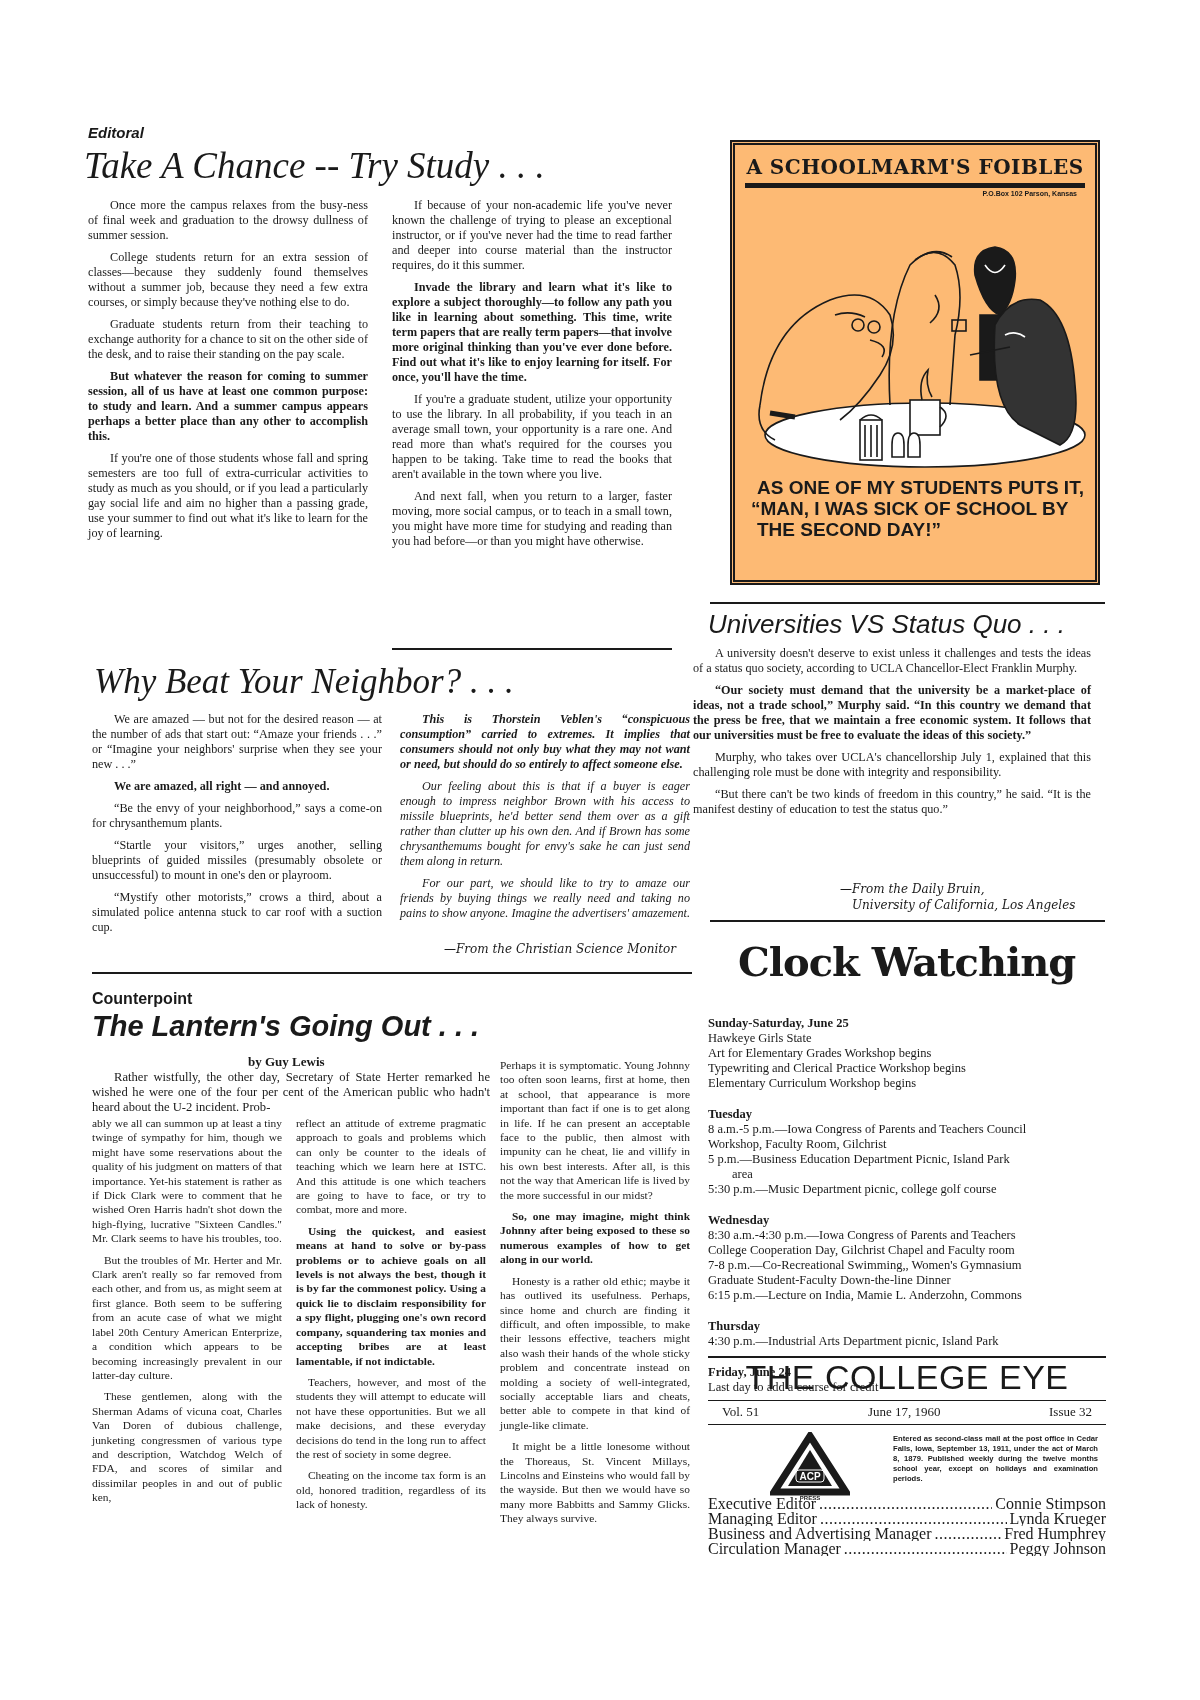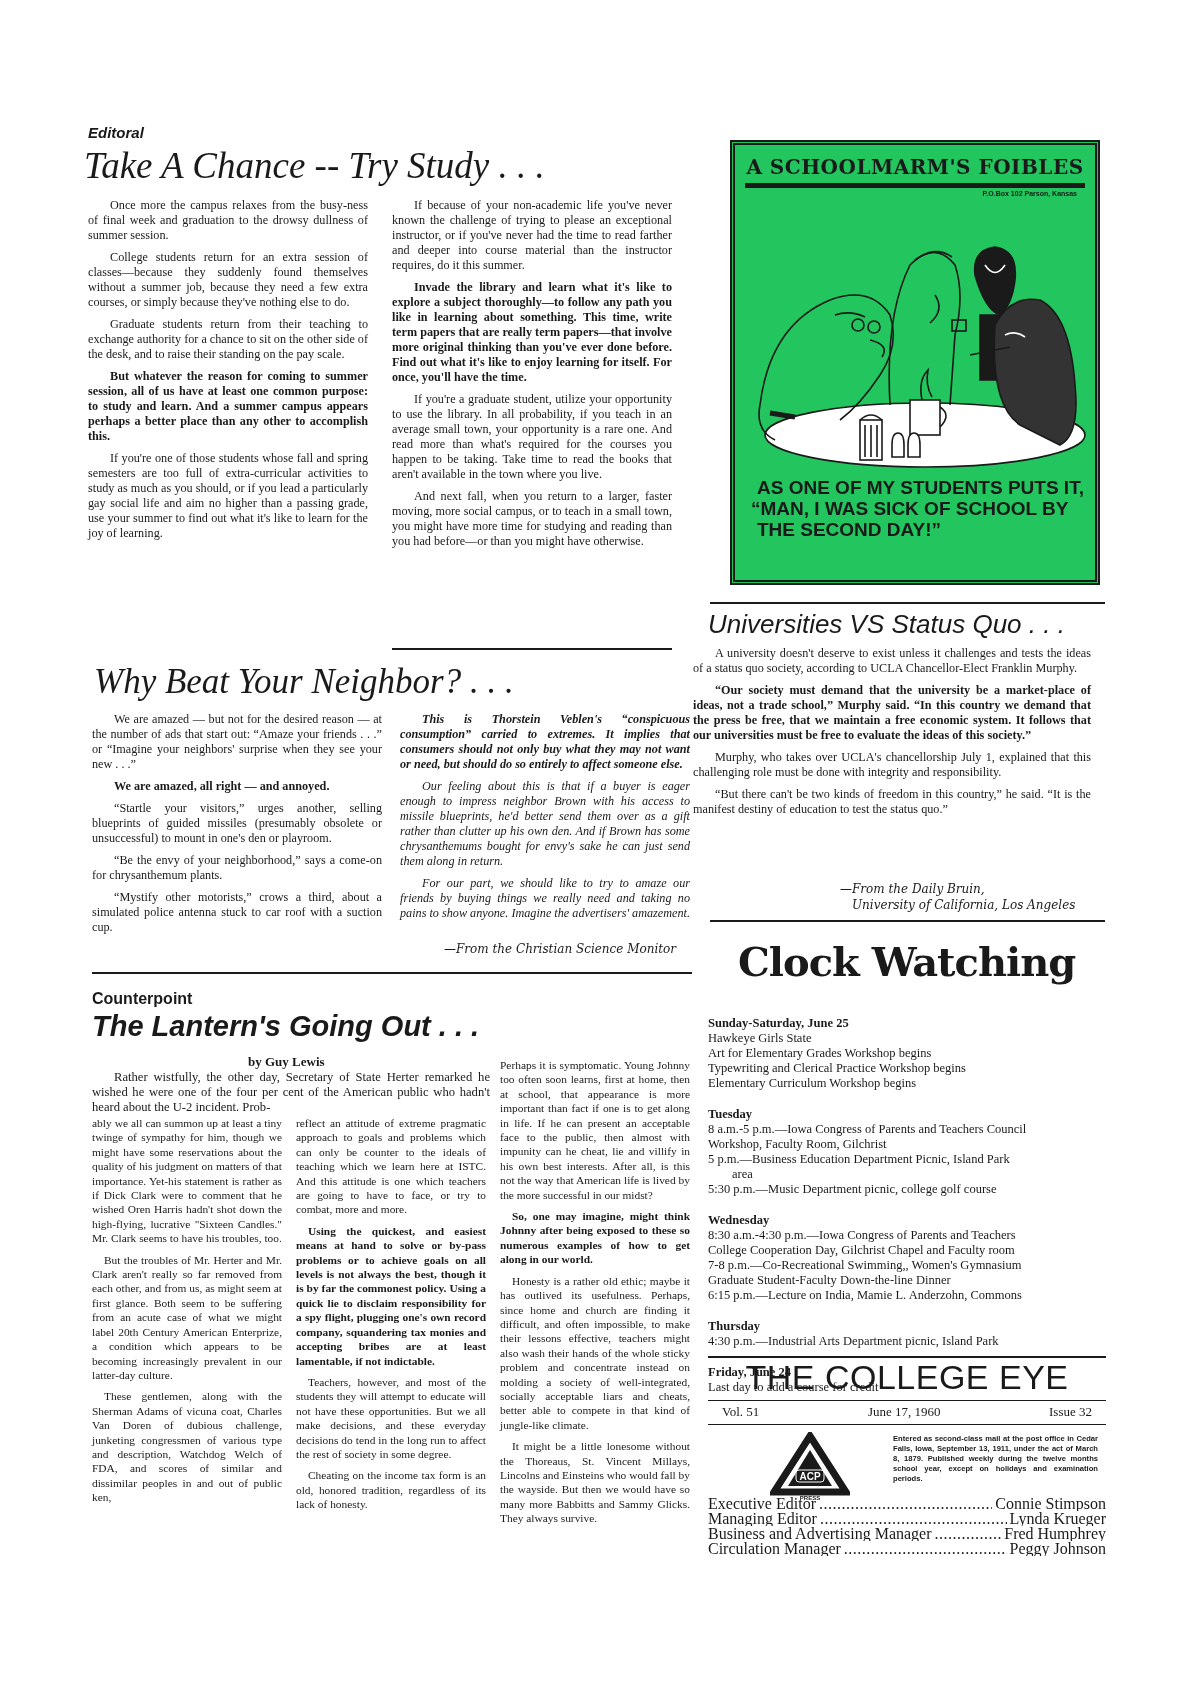--- a/index.html
+++ b/index.html
@@ -8,21 +8,21 @@
   .abs { position: absolute; }
   .serif { font-family: "Liberation Serif", "DejaVu Serif", serif; }
   .sans { font-family: "Liberation Sans", "DejaVu Sans", sans-serif; }
   p { margin: 0 0 7px 0; text-indent: 22px; text-align: justify; font-size: 12.2px; line-height: 15px; }
   p.b { font-weight: bold; }
   .kicker { font-family: "Liberation Sans", sans-serif; font-weight: bold; font-style: italic; font-size: 15px; }
   .headline { font-family: "Liberation Serif", serif; font-style: italic; font-size: 36px; line-height: 40px; white-space: nowrap; }
   .rule { position: absolute; height: 2px; background: #1a1a1a; }
   .credit { font-style: italic; font-size: 12px; }
   
-  .cartoon { border: 5px double #1a1a1a; background: #22c55e; }
+  .cartoon { border: 5px double #1a1a1a; background: #fdba74; }
   .cartoon-title { font-family: "DejaVu Serif", serif; font-weight: bold; font-size: 20px; text-align: center; letter-spacing: 0.5px; }
   .cartoon-caption { font-family: "Liberation Sans", sans-serif; font-weight: bold; font-size: 19px; line-height: 21px; }
   
   .script { font-family: "DejaVu Serif", serif; font-weight: bold; font-size: 40px; letter-spacing: -1px; }
   .cw-day { font-weight: bold; font-size: 12.5px; margin-top: 16px; }
   .cw-item { font-size: 12.5px; line-height: 15px; }
   .cw-item.indent { padding-left: 24px; }
   
   .mast { font-family: "Liberation Sans", sans-serif; font-size: 34px; letter-spacing: 0.5px; text-align: center; }
   .staff-row { display: flex; font-size: 16px; line-height: 15px; white-space: nowrap; overflow: hidden; }
@@ -110,22 +110,22 @@
     <p>“But there can't be two kinds of freedom in this country,” he said. “It is the manifest destiny of education to test the status quo.”</p>
   </div>
 <div class="abs credit" style="left:840px; top:882px;">—From the Daily Bruin,</div>
 <div class="abs credit" style="left:852px; top:898px;">University of California, Los Angeles</div>
 <div class="rule" style="left:710px; top:920px; width:395px;"></div>
 
 <div class="abs headline" style="left:94px; top:662px; font-size:35px;">Why Beat Your Neighbor? . . .</div>
 <div class="abs serif" id="nb-col1" style="left:92px; top:712px; width:290px;">
     <p>We are amazed — but not for the desired reason — at the number of ads that start out: “Amaze your friends . . .” or “Imagine your neighbors' surprise when they see your new . . .”</p>
     <p class="b">We are amazed, all right — and annoyed.</p>
+    <p>“Be the envy of your neighborhood,” says a come-on for chrysanthemum plants.</p>
     <p>“Startle your visitors,” urges another, selling blueprints of guided missiles (presumably obsolete or unsuccessful) to mount in one's den or playroom.</p>
-    <p>“Be the envy of your neighborhood,” says a come-on for chrysanthemum plants.</p>
     <p>“Mystify other motorists,” crows a third, about a simulated police antenna stuck to car roof with a suction cup.</p>
   </div>
 <div class="abs serif" id="nb-col2" style="left:400px; top:712px; width:290px;font-style:italic;">
     <p class="b">This is Thorstein Veblen's “conspicuous consumption” carried to extremes. It implies that consumers should not only buy what they may not want or need, but should do so entirely to affect someone else.</p>
     <p>Our feeling about this is that if a buyer is eager enough to impress neighbor Brown with his access to missile blueprints, he'd better send them over as a gift rather than clutter up his own den. And if Brown has some chrysanthemums bought for envy's sake he can just send them along in return.</p>
     <p>For our part, we should like to try to amaze our friends by buying things we really need and taking no pains to show anyone. Imagine the advertisers' amazement.</p>
   </div>
 <div class="abs credit" style="left:444px; top:942px;">—From the Christian Science Monitor</div>
 
 <div class="rule" style="left:92px; top:972px; width:600px;"></div>

